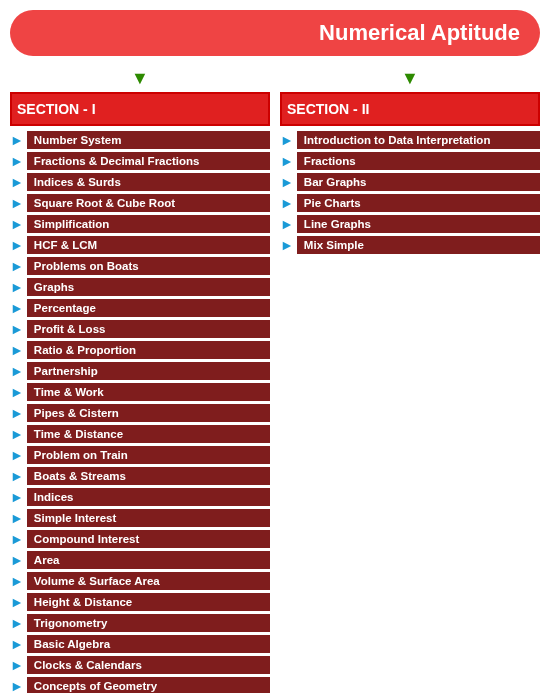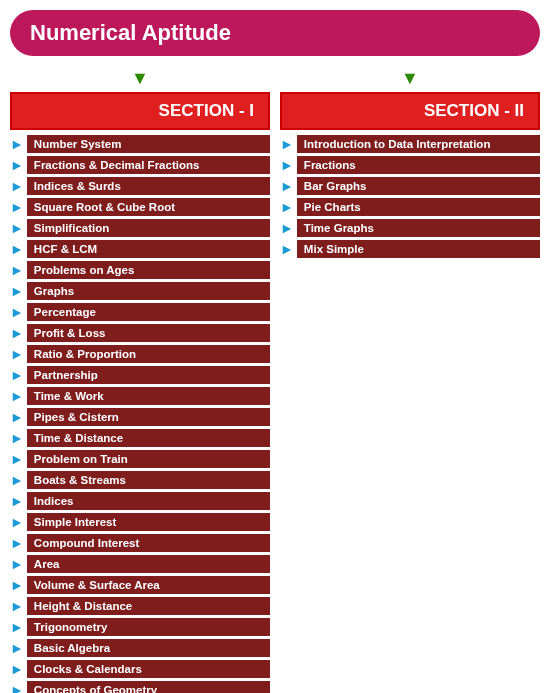--- a/index.html
+++ b/index.html
@@ -11,23 +11,23 @@
       font-size: 13px;
     }
 
     .page-wrapper {
       width: 550px;
       padding: 10px;
       background: #fff;
     }
 
     .title-bar {
-      background: #be185d;
+      background: #ef4444;
       border-radius: 25px;
-      text-align: left;
+      text-align: right;
       padding: 10px 20px;
       margin-bottom: 12px;
     }
 
     .title-bar h1 {
       color: #fff;
       font-size: 22px;
       font-weight: bold;
     }
 
@@ -38,23 +38,23 @@
     }
 
     .column {
       flex: 1;
     }
 
     .section-header {
       background: #e02020;
       color: #fff;
       font-weight: bold;
-      font-size: 17px;
-      text-align: right;
-      padding: 7px 14px;
+      font-size: 14px;
+      text-align: left;
+      padding: 7px 5px;
       margin-bottom: 5px;
       border: 2px solid #c00;
     }
 
     .arrow-indicator {
       text-align: center;
       color: #2d8a00;
       font-size: 18px;
       margin-bottom: 3px;
     }
@@ -117,21 +117,21 @@
           <div class="topic-item">
             <span class="topic-arrow">►</span>
             <span class="topic-label">Simplification</span>
           </div>
           <div class="topic-item">
             <span class="topic-arrow">►</span>
             <span class="topic-label">HCF &amp; LCM</span>
           </div>
           <div class="topic-item">
             <span class="topic-arrow">►</span>
-            <span class="topic-label">Problems on Ages</span>
+            <span class="topic-label">Problems on Boats</span>
           </div>
           <div class="topic-item">
             <span class="topic-arrow">►</span>
             <span class="topic-label">Graphs</span>
           </div>
           <div class="topic-item">
             <span class="topic-arrow">►</span>
             <span class="topic-label">Percentage</span>
           </div>
           <div class="topic-item">
@@ -224,21 +224,21 @@
           <div class="topic-item">
             <span class="topic-arrow">►</span>
             <span class="topic-label">Bar Graphs</span>
           </div>
           <div class="topic-item">
             <span class="topic-arrow">►</span>
             <span class="topic-label">Pie Charts</span>
           </div>
           <div class="topic-item">
             <span class="topic-arrow">►</span>
-            <span class="topic-label">Time Graphs</span>
+            <span class="topic-label">Line Graphs</span>
           </div>
           <div class="topic-item">
             <span class="topic-arrow">►</span>
             <span class="topic-label">Mix Simple</span>
           </div>
         </div>
     </div>
 
   </div>
 </div>

